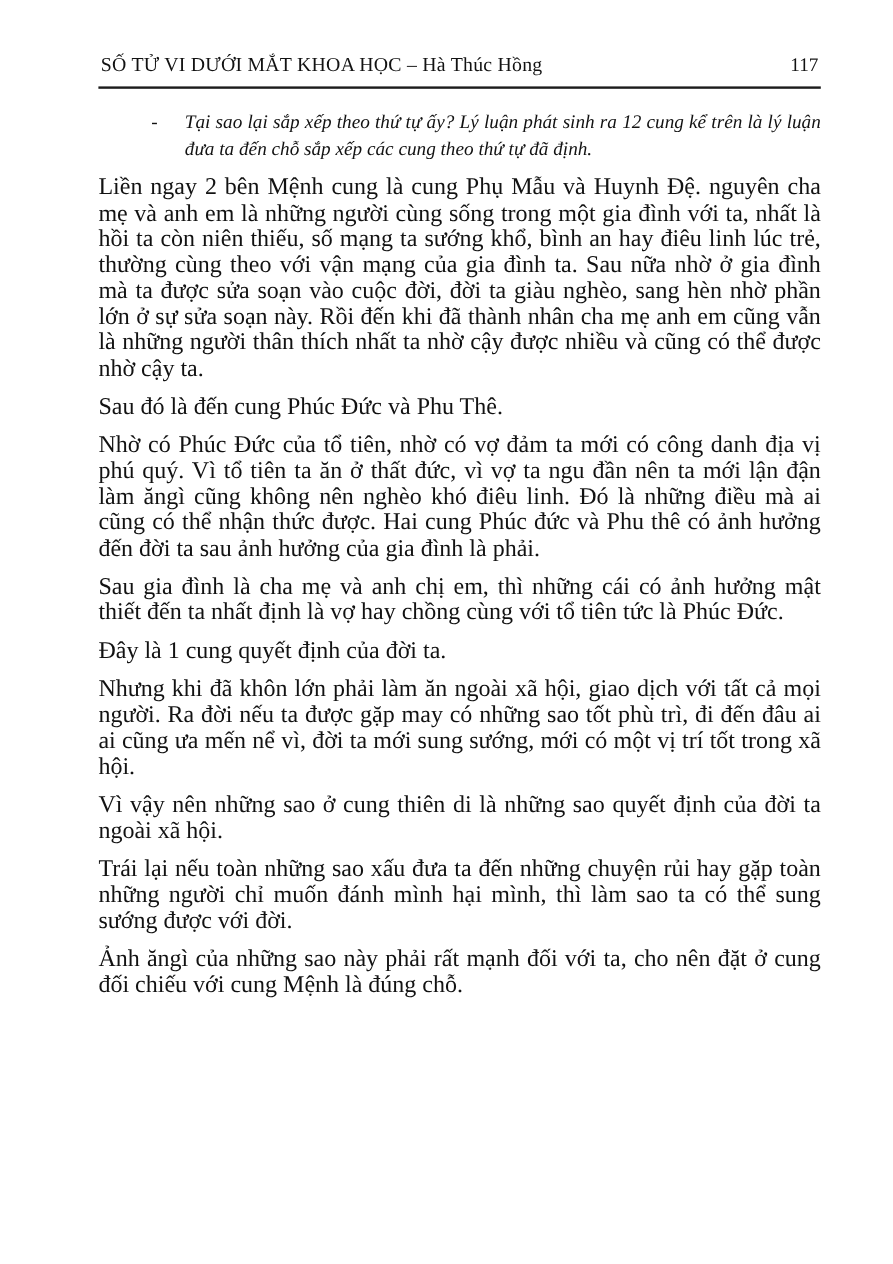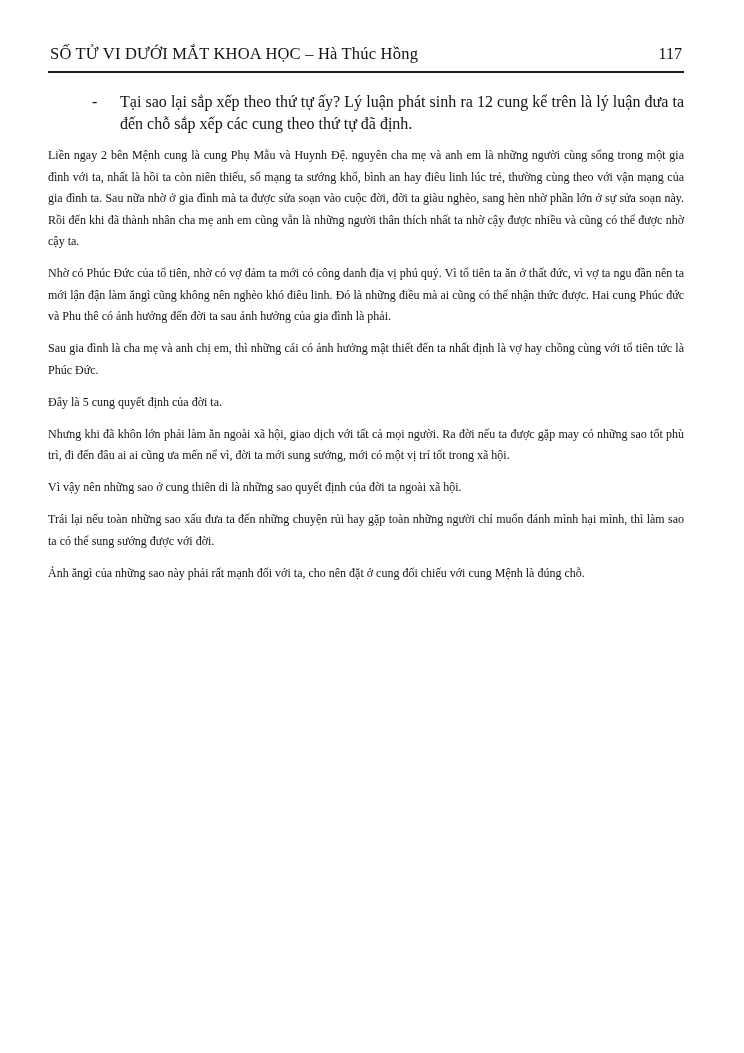--- a/index.html
+++ b/index.html
@@ -11,21 +11,21 @@
     width: 744px;
     height: 1053px;
     font-family: "Liberation Serif", "DejaVu Serif", serif;
     color: #121212;
     overflow: hidden;
   }
   .page {
     box-sizing: border-box;
     width: 744px;
     height: 943px;
-    padding: 44px 60px 0 48px;
+    padding: 44px 60px 0 82px;
     background: #ffffff;
   }
   .page-header {
     display: flex;
     justify-content: space-between;
     align-items: baseline;
     font-size: 16.5px;
     line-height: 20px;
     padding: 0 2px 7px 2px;
     border-bottom: 2px solid #1c1c1c;
@@ -42,24 +42,25 @@
     font-size: 16px;
     line-height: 21.5px;
   }
   .bullet-marker {
     width: 28px;
     flex: 0 0 28px;
   }
   .bullet-text {
     flex: 1;
     text-align: justify;
+    font-style: italic;
   }
   .body-text p {
     margin: 0 0 10.5px 0;
-    font-size: 12px;
+    font-size: 20px;
     line-height: 21.5px;
     text-align: justify;
     text-justify: inter-word;
   }
 </style>
 </head>
 <body>
 
 <div class="page">
 
@@ -68,22 +69,23 @@
     <span class="page-number">117</span>
   </div>
 
   <div class="bullet-item">
     <span class="bullet-marker">-</span>
     <span class="bullet-text">Tại sao lại sắp xếp theo thứ tự ấy? Lý luận phát sinh ra 12 cung  kể trên là lý luận đưa ta đến chỗ sắp xếp các cung theo thứ tự đã định.</span>
   </div>
 
   <div class="body-text">
     <p>Liền ngay 2 bên Mệnh cung là cung Phụ Mẫu và Huynh Đệ. nguyên cha mẹ và anh em là những người cùng sống trong một gia đình với ta, nhất là hồi ta còn niên thiếu, số mạng ta sướng khổ, bình an hay điêu linh lúc trẻ, thường cùng theo với vận mạng của gia đình ta. Sau nữa nhờ ở gia đình mà ta được sửa soạn vào cuộc đời, đời ta giàu nghèo, sang hèn nhờ phần lớn ở sự sửa soạn này. Rồi đến khi đã thành nhân cha mẹ anh em cũng vẫn là những người thân thích nhất ta nhờ cậy được nhiều và cũng có thể được nhờ cậy ta.</p>
+    <p>Sau đó là đến cung Phúc Đức và Phu Thê.</p>
     <p>Nhờ có Phúc Đức của tổ tiên, nhờ có vợ đảm ta mới có công danh địa vị phú quý. Vì tổ tiên ta ăn ở thất đức, vì vợ ta ngu đần nên ta mới lận đận làm ăngì cũng không nên nghèo khó điêu linh. Đó là những điều mà ai cũng có thể nhận thức được. Hai cung Phúc đức và Phu thê có ảnh hưởng đến đời ta sau ảnh hưởng của gia đình là phải.</p>
     <p>Sau gia đình là cha mẹ và anh chị em, thì những cái có ảnh hưởng mật thiết đến ta nhất định là vợ hay chồng cùng với tổ tiên tức là Phúc Đức.</p>
-    <p>Đây là 5 cung quyết định của đời ta.</p>
+    <p>Đây là 1 cung quyết định của đời ta.</p>
     <p>Nhưng khi đã khôn lớn phải làm ăn ngoài xã hội, giao dịch với tất cả mọi người. Ra đời nếu ta được gặp may có những sao tốt phù trì, đi đến đâu ai ai cũng ưa mến nể vì, đời ta mới sung sướng, mới có một vị trí tốt trong xã hội.</p>
     <p>Vì vậy nên những sao ở cung thiên di là những sao quyết định của đời ta ngoài xã hội.</p>
     <p>Trái lại nếu toàn những sao xấu đưa ta đến những chuyện rủi hay gặp toàn những người chỉ muốn đánh mình hại mình, thì làm sao ta có thể sung sướng được với đời.</p>
     <p>Ảnh ăngì của những sao này phải rất mạnh đối với ta, cho nên đặt ở cung đối chiếu với cung Mệnh là đúng chỗ.</p>
   </div>
 
 </div>
 
 </body></html>

